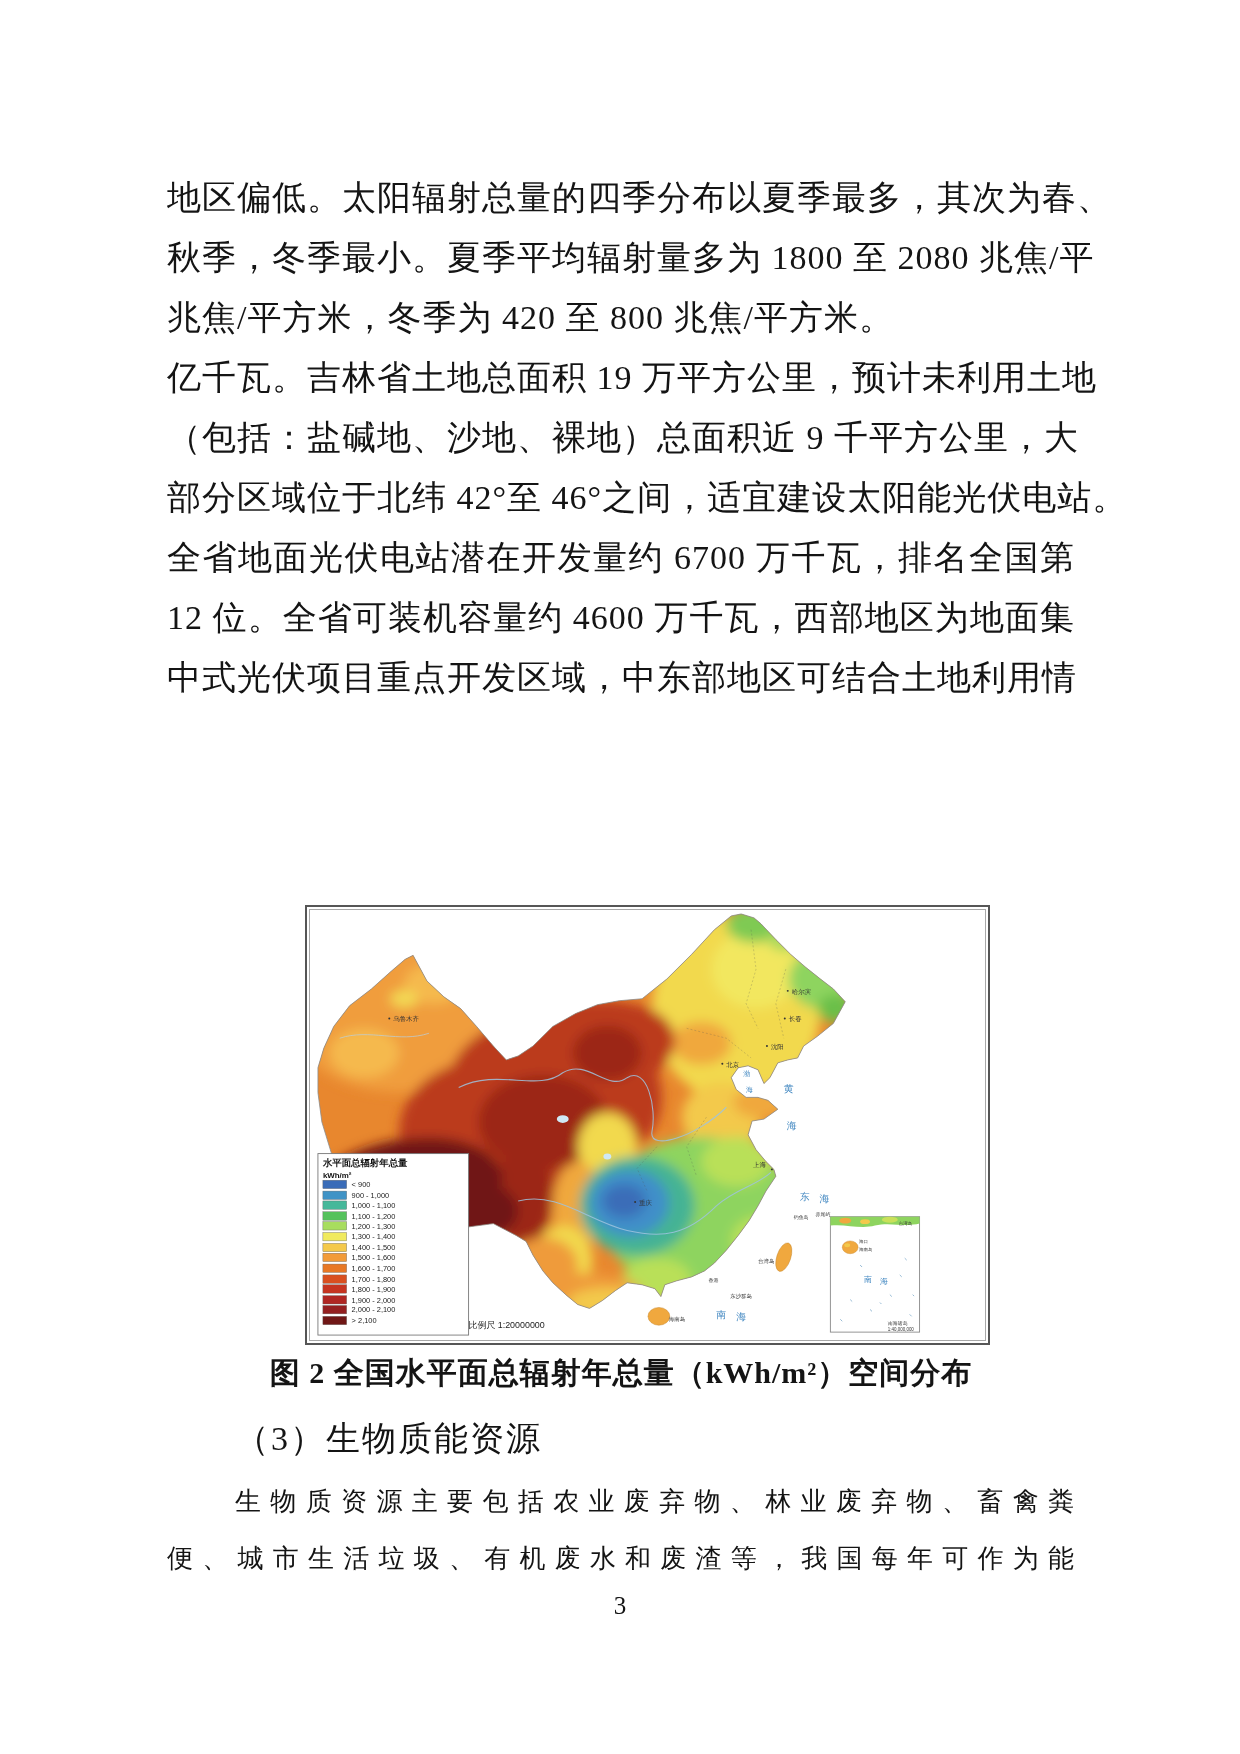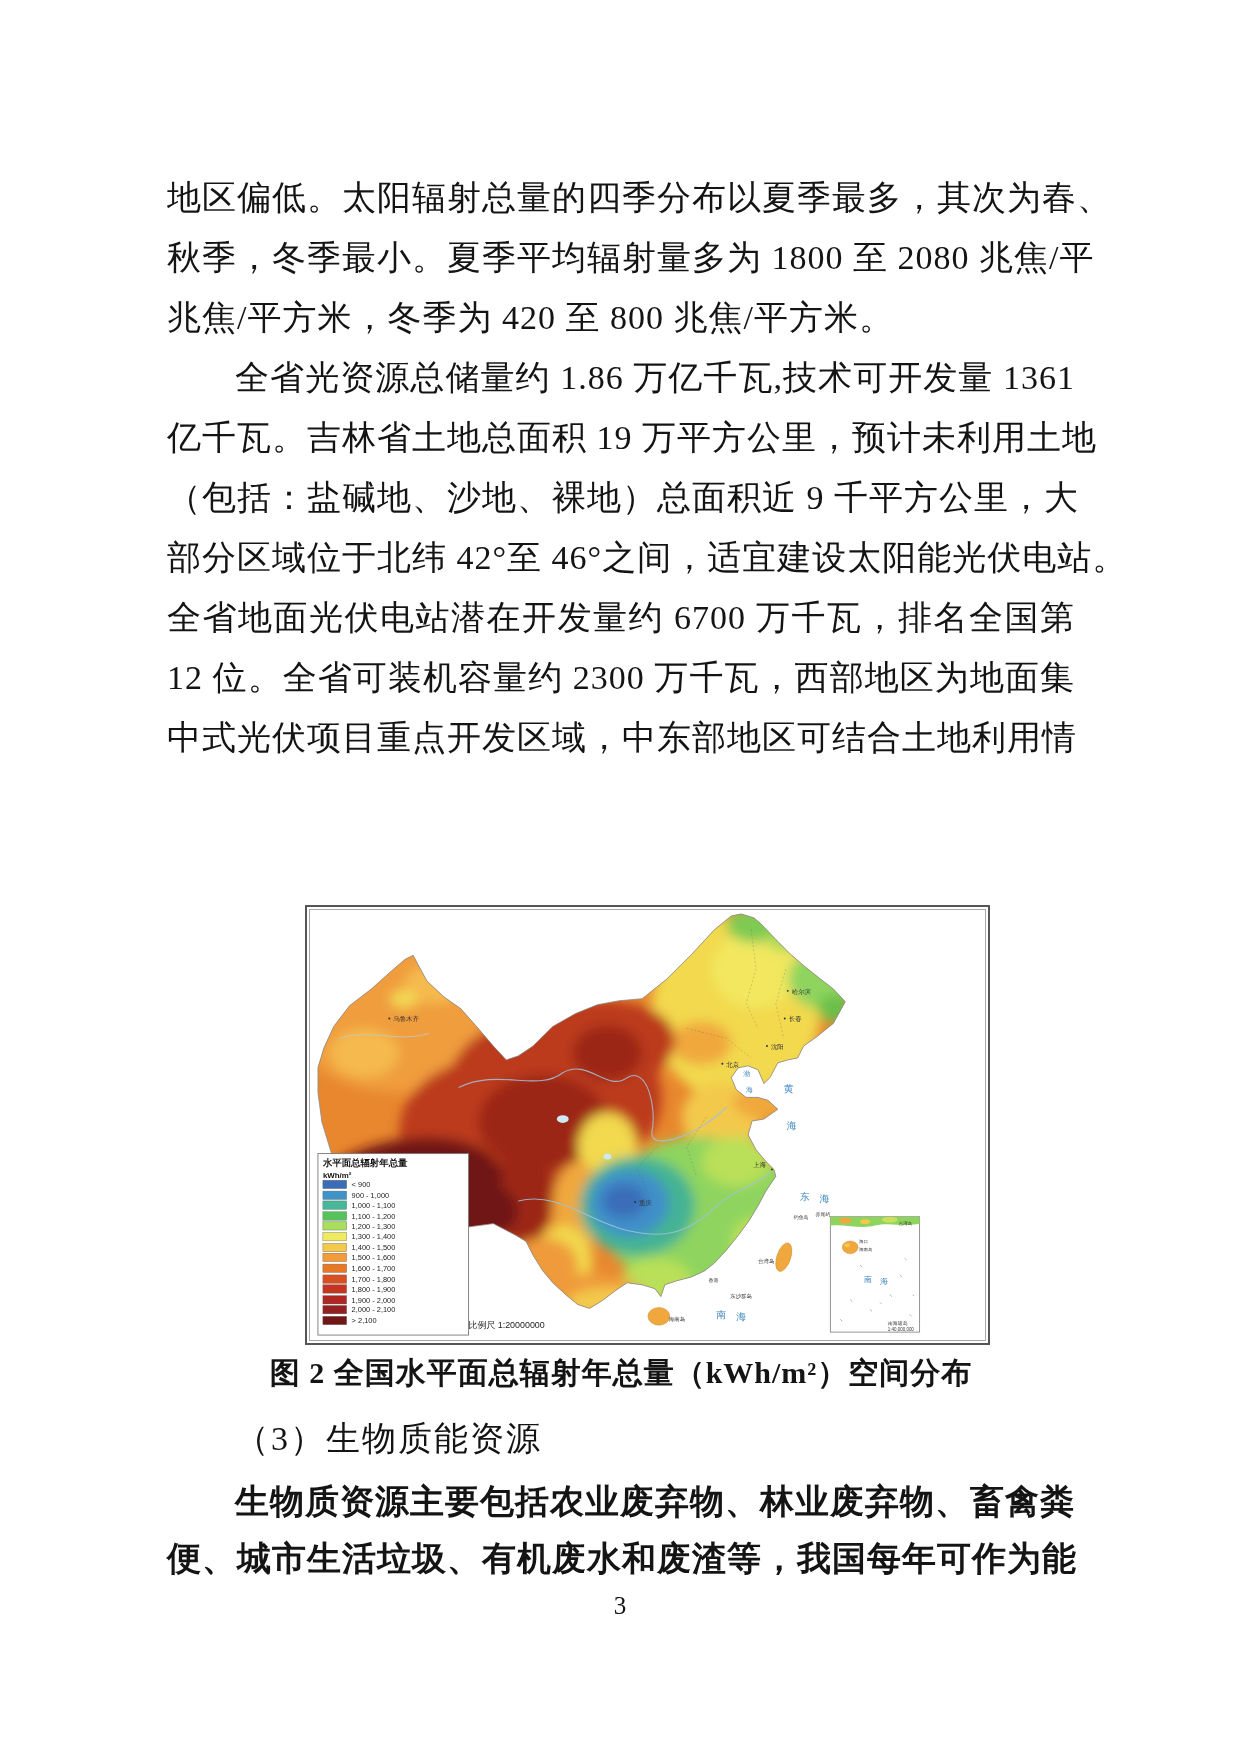--- a/index.html
+++ b/index.html
@@ -28,44 +28,43 @@
   .caption{
     position:absolute;left:167px;top:1352px;width:908px;height:42px;line-height:42px;
     text-align:center;font-size:30px;font-weight:bold;letter-spacing:1px;
   }
   .heading{
     position:absolute;left:167px;top:1409px;width:908px;height:60px;line-height:60px;
     font-size:34px;letter-spacing:2px;text-indent:68px;white-space:nowrap;
   }
   .textcol2{position:absolute;left:167px;top:1473px;width:908px;}
   .bline2{
-    display:block;height:57px;line-height:57px;font-size:34px;
+    display:block;height:57px;line-height:57px;font-size:26px;
     text-align:justify;text-align-last:justify;text-justify:inter-character;
-    white-space:nowrap;letter-spacing:1px;font-weight:bold;
+    white-space:nowrap;letter-spacing:1px;
   }
   .bline2.indent{text-indent:68px;}
   .pagenum{
     position:absolute;left:0;top:1592px;width:1240px;text-align:center;
     font-size:25px;
   }
   .svgtext{font-family:"Liberation Sans","DejaVu Sans",sans-serif;}
 </style>
 </head>
 <body>
 
 <div class="textcol">
   <span class="bline">地区偏低。太阳辐射总量的四季分布以夏季最多，其次为春、</span>
   <span class="bline">秋季，冬季最小。夏季平均辐射量多为 1800 至 2080 兆焦/平</span>
   <span class="bline short">兆焦/平方米，冬季为 420 至 800 兆焦/平方米。</span>
-  <span class="bline indent">全省光资源总储量约 1.86 万亿千瓦,技术可开发量 1361</span>
   <span class="bline">亿千瓦。吉林省土地总面积 19 万平方公里，预计未利用土地</span>
   <span class="bline">（包括：盐碱地、沙地、裸地）总面积近 9 千平方公里，大</span>
   <span class="bline">部分区域位于北纬 42°至 46°之间，适宜建设太阳能光伏电站。</span>
   <span class="bline">全省地面光伏电站潜在开发量约 6700 万千瓦，排名全国第</span>
-  <span class="bline">12 位。全省可装机容量约 2300 万千瓦，西部地区为地面集</span>
+  <span class="bline">12 位。全省可装机容量约 4600 万千瓦，西部地区为地面集</span>
   <span class="bline">中式光伏项目重点开发区域，中东部地区可结合土地利用情</span>
 </div>
 
 <div class="figurebox">
  <div class="figinner">
   <svg viewBox="0 0 681 436" preserveAspectRatio="none">
     <defs>
       <filter id="soft" x="-30%" y="-30%" width="160%" height="160%">
         <feGaussianBlur stdDeviation="6"></feGaussianBlur>
       </filter>

